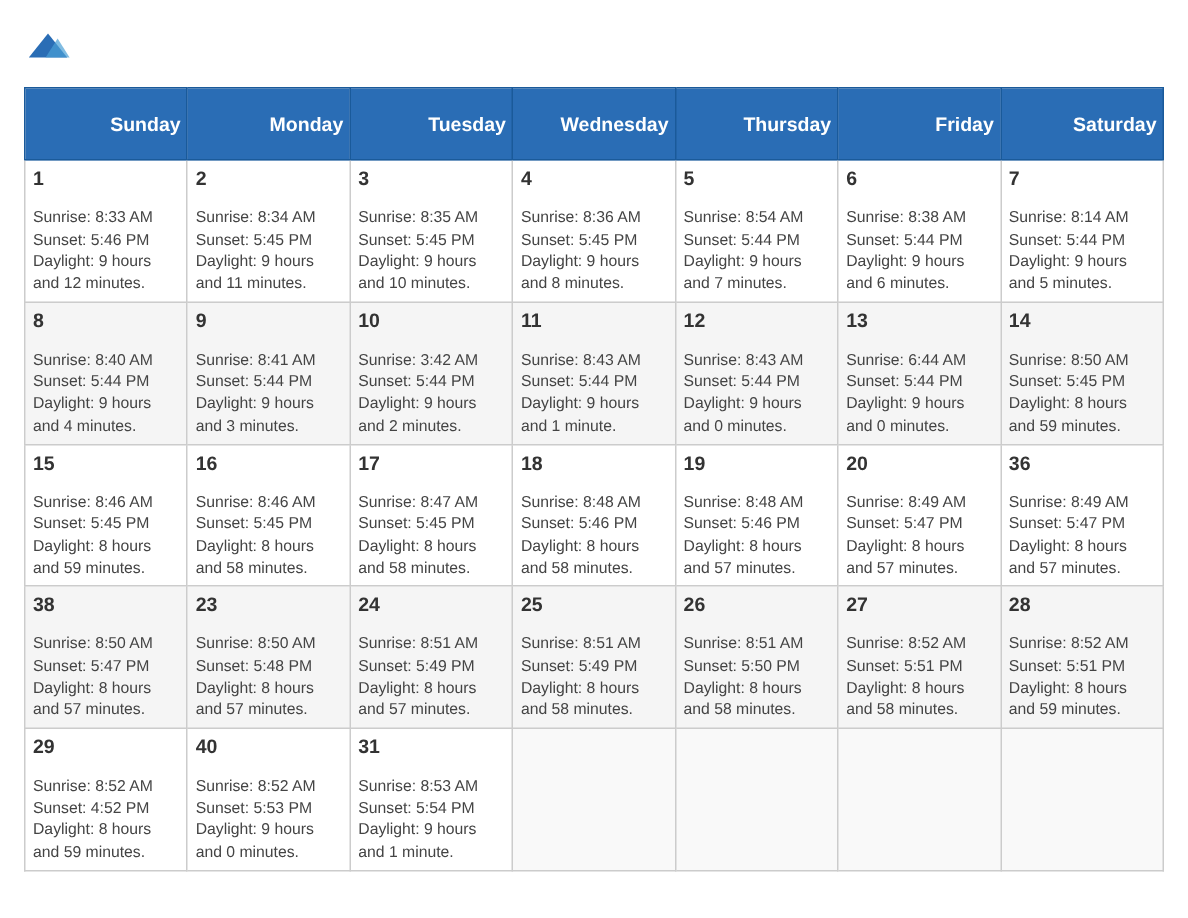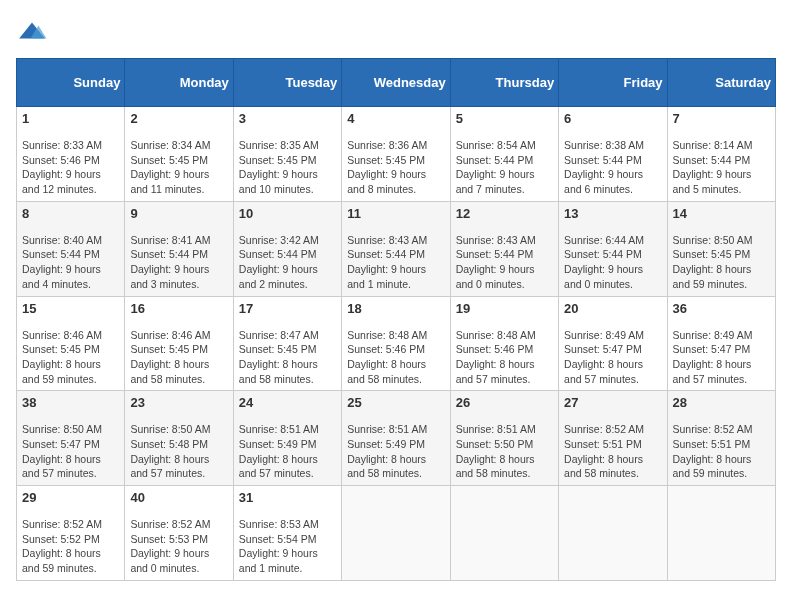--- a/index.html
+++ b/index.html
@@ -236,21 +236,21 @@
           <div class="day-info"><span>Sunrise: 8:52 AM</span><br><span>Sunset: 5:51 PM</span><br><span><span>Daylight: 8 hours</span><br><span>and 58 minutes.</span></span></div>
         </td>
         <td>
           <div class="day-num">28</div>
           <div class="day-info"><span>Sunrise: 8:52 AM</span><br><span>Sunset: 5:51 PM</span><br><span><span>Daylight: 8 hours</span><br><span>and 59 minutes.</span></span></div>
         </td>
       </tr>
       <tr>
         <td>
           <div class="day-num">29</div>
-          <div class="day-info"><span>Sunrise: 8:52 AM</span><br><span>Sunset: 5:52 PM</span><br><span><span>Daylight: 8 hours</span><br><span>and 59 minutes.</span></span></div>
+          <div class="day-info"><span>Sunrise: 8:52 AM</span><br><span>Sunset: 4:52 PM</span><br><span><span>Daylight: 8 hours</span><br><span>and 59 minutes.</span></span></div>
         </td>
         <td>
           <div class="day-num">40</div>
           <div class="day-info"><span>Sunrise: 8:52 AM</span><br><span>Sunset: 5:53 PM</span><br><span><span>Daylight: 9 hours</span><br><span>and 0 minutes.</span></span></div>
         </td>
         <td>
           <div class="day-num">31</div>
           <div class="day-info"><span>Sunrise: 8:53 AM</span><br><span>Sunset: 5:54 PM</span><br><span><span>Daylight: 9 hours</span><br><span>and 1 minute.</span></span></div>
         </td>
         <td class="empty-cell"></td>

